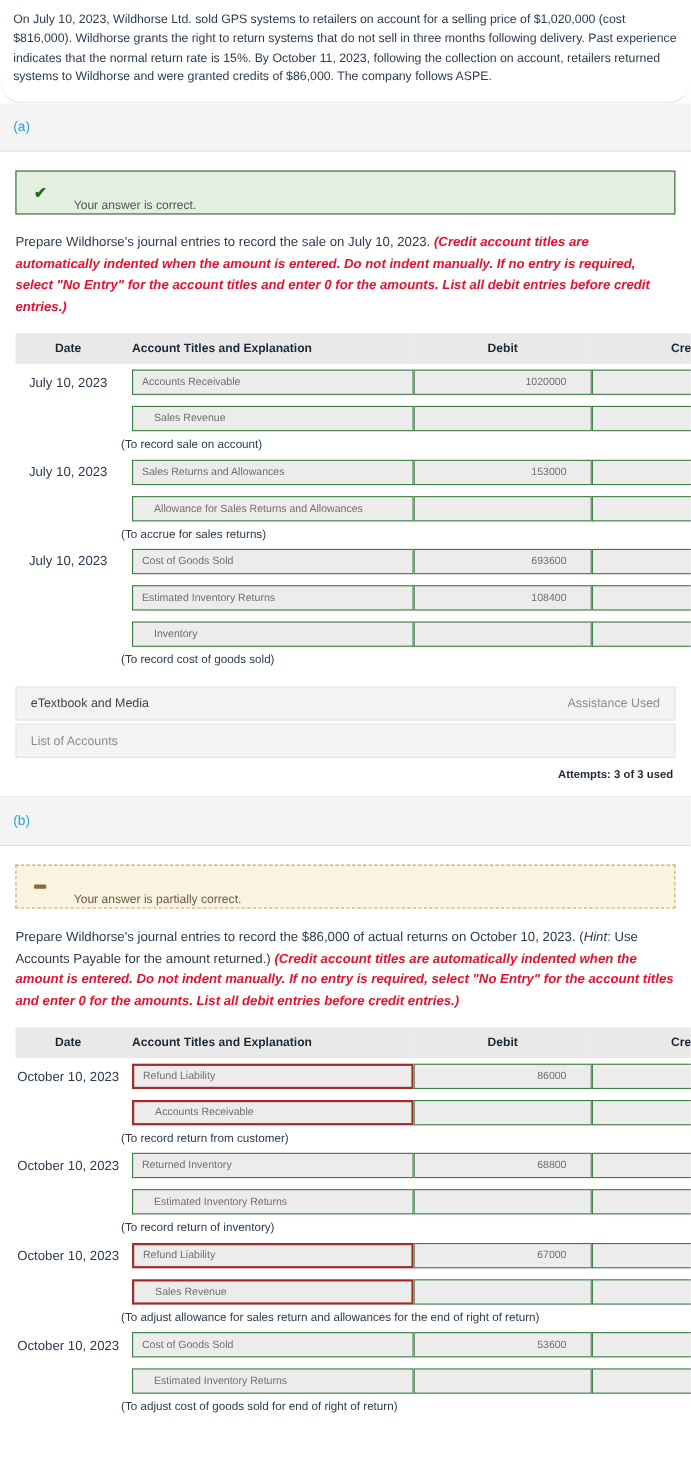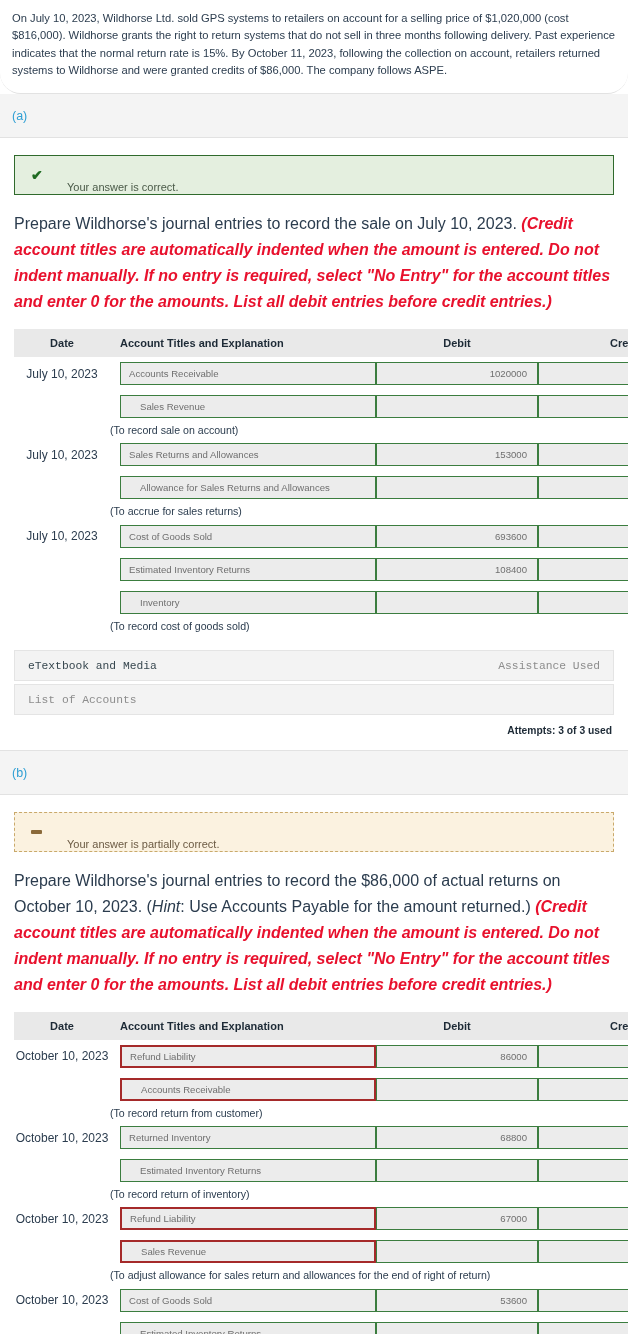--- a/index.html
+++ b/index.html
@@ -64,21 +64,21 @@
     display: inline-block;
     width: 11px; height: 4px;
     background: #8a6a3a;
     border-radius: 1px;
   }
   .banner-text { padding-left: 6px; margin-top: 24px; }
 
   
   .instruction {
     margin: 16px 0 14px 0;
-    font-size: 16px;
+    font-size: 12px;
     line-height: 1.62;
     color: #2b3c4e;
   }
   .instruction .hint { font-style: italic; }
   .instruction .red {
     color: #e8112d;
     font-style: italic;
     font-weight: bold;
   }
 
@@ -113,34 +113,34 @@
     border: 1px solid #3b7d3f;
     font-size: 9.6px;
     color: #6f6f6f;
     display: flex;
     align-items: center;
     margin: 5px 0;
   }
   .fld.wrong { border: 2px solid #a52a2a; }
   .fld.acct { padding-left: 8px; justify-content: flex-start; margin-left: 10px; }
   .fld.acct.indent { padding-left: 19px; }
-  .fld.amt { justify-content: flex-end; padding-right: 10px; }
+  .fld.amt { justify-content: flex-end; padding-right: 22px; }
 
   .acct-wrap { padding: 0 6px 0 4px; }
   .amt-wrap  { padding: 0 8px 0 10px; }
 
   .expl {
     font-size: 10.6px;
     color: #2b3c4e;
     padding: 7px 0 8px 6px;
     line-height: 1.45;
   }
 
   
-  .barlist { margin-top: 16px; font-family: Liberation Mono, monospace; }
+  .barlist { margin-top: 16px; }
   .bar {
     background: #f3f3f3;
     border: 1px solid #e4e4e4;
     height: 31px;
     display: flex;
     align-items: center;
     justify-content: space-between;
     padding: 0 13px;
     font-size: 11.3px;
     margin-bottom: 3px;

